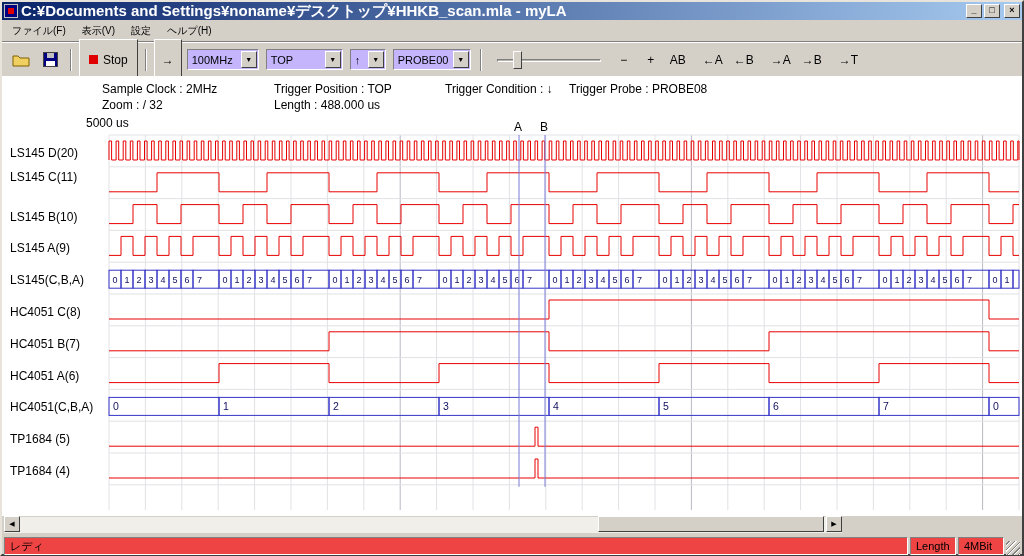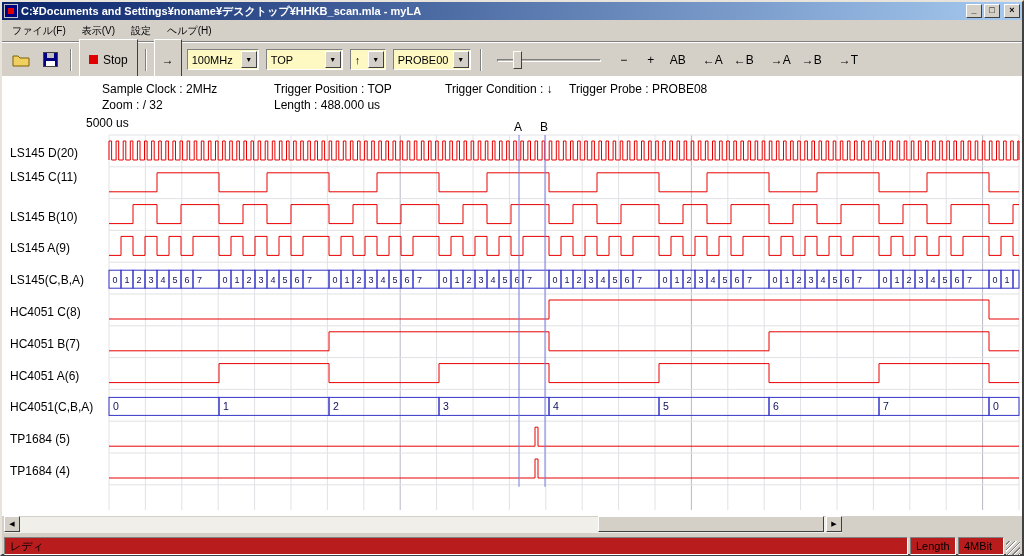--- a/index.html
+++ b/index.html
@@ -3,55 +3,55 @@
 <meta charset="utf-8">
 <style>
   * { margin:0; padding:0; box-sizing:border-box; }
   html,body { width:1024px; height:556px; background:#008080; font-family:"Liberation Sans",sans-serif; }
   .window { position:absolute; left:0; top:0; width:1024px; height:556px; background:#d4d0c8;
             border:2px solid; border-color:#e8e4dc #404040 #404040 #e8e4dc; display:flex; flex-direction:column; }
   
   .titlebar { height:18px; background:linear-gradient(90deg,#0a246a,#a6caf0); display:flex; align-items:center; padding:0 2px; flex:0 0 auto; }
   .app-icon { width:14px; height:14px; background:#000080; border:1px solid #c0c0c0; margin-right:3px; position:relative; }
   .app-icon::after { content:""; position:absolute; left:3px; top:3px; width:6px; height:6px; background:#e00000; }
-  .title-text { color:#fff; font-size:11px; font-weight:bold; white-space:nowrap; overflow:hidden; flex:1; }
+  .title-text { color:#fff; font-size:15px; font-weight:bold; white-space:nowrap; overflow:hidden; flex:1; }
   .winbtn { width:16px; height:14px; background:#d4d0c8; border:1px solid; border-color:#fff #404040 #404040 #fff;
             font-size:9px; line-height:11px; text-align:center; margin-left:2px; color:#000; font-weight:bold; }
   
   .menubar { height:22px; display:flex; align-items:center; padding-left:2px; font-size:10px; border-bottom:1px solid #808080; flex:0 0 auto; }
   .menu-item { padding:3px 8px; }
   
   .toolbar { height:34px; display:flex; align-items:center; padding-left:6px; gap:3px; border-top:1px solid #fff; flex:0 0 auto; }
   .tbtn { width:26px; height:24px; background:#d4d0c8; border:1px solid #d4d0c8; display:flex; align-items:center; justify-content:center; }
   .btn3d { height:41px; background:#d4d0c8; border:1px solid; border-color:#fff #404040 #404040 #fff;
            display:flex; align-items:center; justify-content:center; gap:5px; font-size:12px; padding:0 9px; }
   .stopsq { width:9px; height:9px; display:inline-block; }
   .sep { width:2px; height:22px; border-left:1px solid #808080; border-right:1px solid #fff; margin:0 4px; }
-  .combo { height:21px; background:#fef9c3; border:1px solid; border-color:#808080 #fff #fff #808080; display:flex; align-items:center; margin:0 2px; }
+  .combo { height:21px; background:#c4b5fd; border:1px solid; border-color:#808080 #fff #fff #808080; display:flex; align-items:center; margin:0 2px; }
   .combo-text { flex:1; font-size:11px; padding-left:4px; white-space:nowrap; overflow:hidden; }
   .combo-arrow { width:16px; height:17px; background:#d4d0c8; border:1px solid; border-color:#fff #404040 #404040 #fff;
                  font-size:7px; display:flex; align-items:center; justify-content:center; margin-right:1px; }
   .slider { width:104px; height:22px; position:relative; margin:0 8px; }
   .slider-track { position:absolute; left:0; right:0; top:10px; height:3px; border:1px solid; border-color:#808080 #fff #fff #808080; background:#b8b4ac; }
   .slider-thumb { position:absolute; left:16px; top:2px; width:9px; height:18px; background:#d4d0c8; border:1px solid; border-color:#fff #404040 #404040 #fff; }
   .flatbtn { min-width:24px; height:24px; background:transparent; border:none; font-size:12px; display:flex; align-items:center; justify-content:center; padding:0 4px; font-family:"Liberation Sans",sans-serif; }
   
   .content { position:relative; height:440px; background:#fff; overflow:hidden; flex:0 0 auto; }
   .txt { position:absolute; font-size:12px; color:#000; white-space:nowrap; }
   .chlabel { position:absolute; left:8px; font-size:12px; color:#000; white-space:nowrap; }
   .cursor-label { position:absolute; font-size:12px; color:#000; }
   
   .hscroll { height:18px; position:relative; background:#d4d0c8; flex:0 0 auto; }
   .hs-track { position:absolute; left:2px; top:1px; width:838px; height:16px; background:#f1efe9; }
   .hs-arrow { position:absolute; top:0; width:16px; height:16px; background:#d4d0c8; border:1px solid; border-color:#fff #404040 #404040 #fff;
               font-size:7px; display:flex; align-items:center; justify-content:center; }
   .hs-thumb { position:absolute; left:596px; top:0; width:226px; height:16px; background:#d4d0c8; border:1px solid; border-color:#fff #404040 #404040 #fff; }
   
   .statusbar { height:24px; display:flex; align-items:center; gap:2px; padding:3px 2px 2px 2px; flex:1 1 auto; }
-  .status-pane { height:18px; border:1px solid; border-color:#808080 #fff #fff #808080; font-size:11px; display:flex; align-items:center; padding:0 5px; background:#b91c1c; }
+  .status-pane { height:18px; border:1px solid; border-color:#808080 #fff #fff #808080; font-size:11px; display:flex; align-items:center; padding:0 5px; background:#ef4444; }
   .status-left { flex:1; }
   .grip { width:14px; height:14px; align-self:flex-end;
           background:repeating-linear-gradient(135deg,#d4d0c8 0 2px,#808080 2px 3px,#fff 3px 4px); }
 </style>
 </head>
 <body>
 
 <div class="window">
 
   <div class="titlebar">

